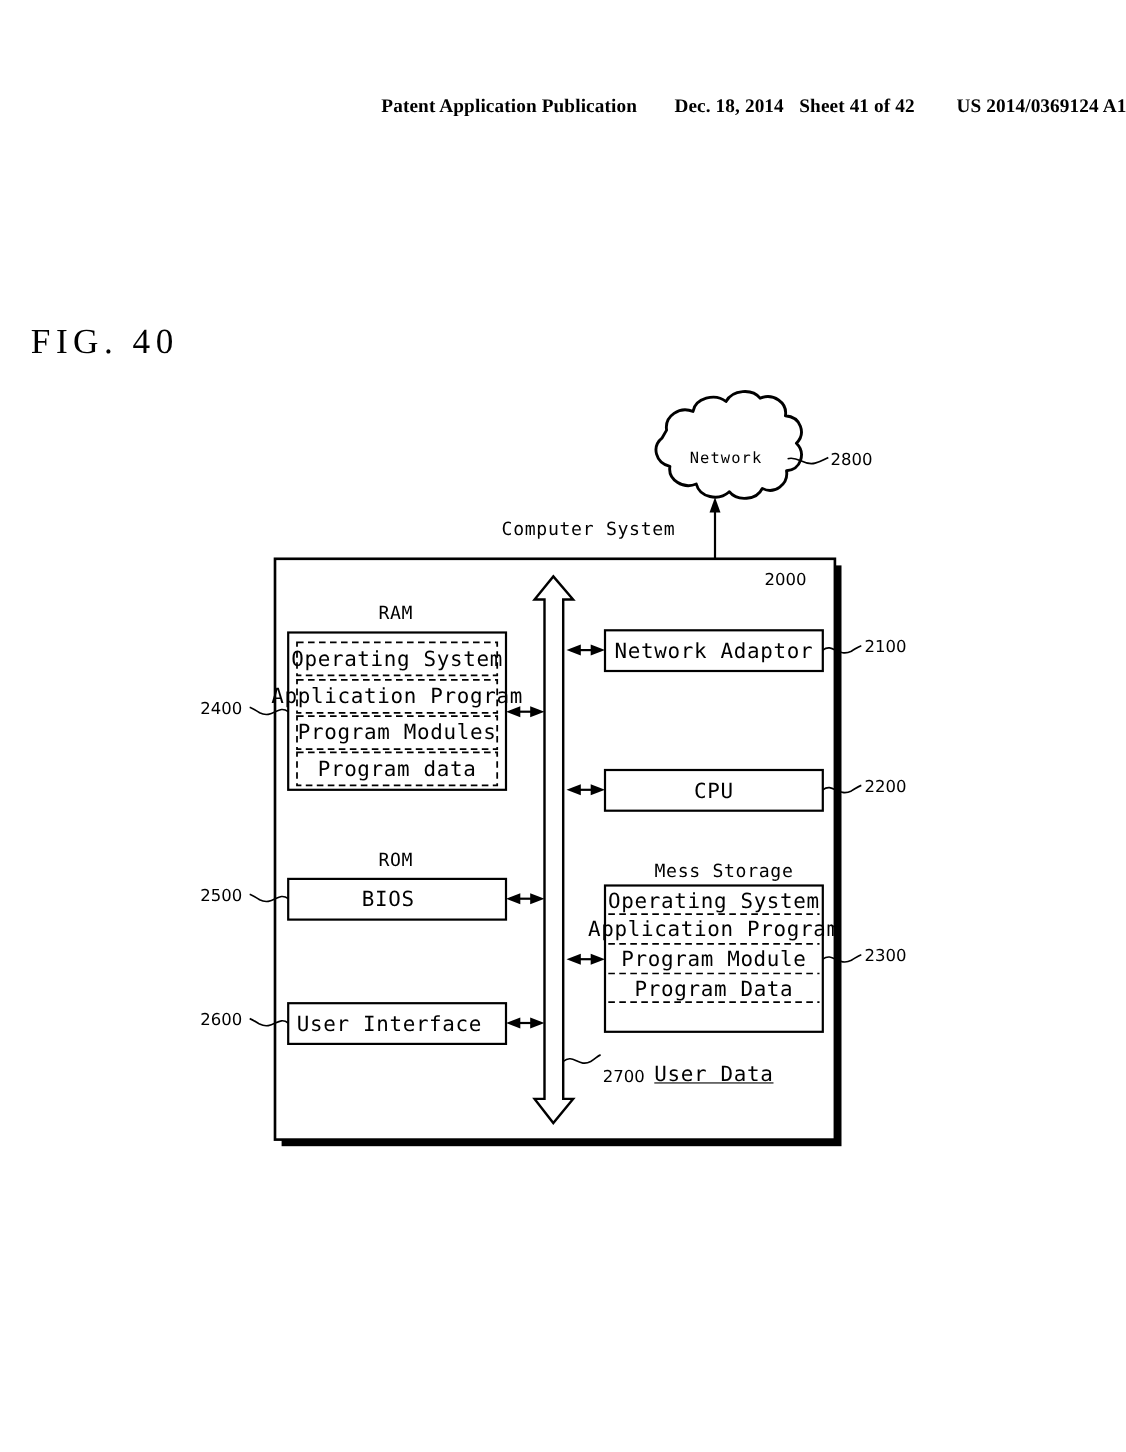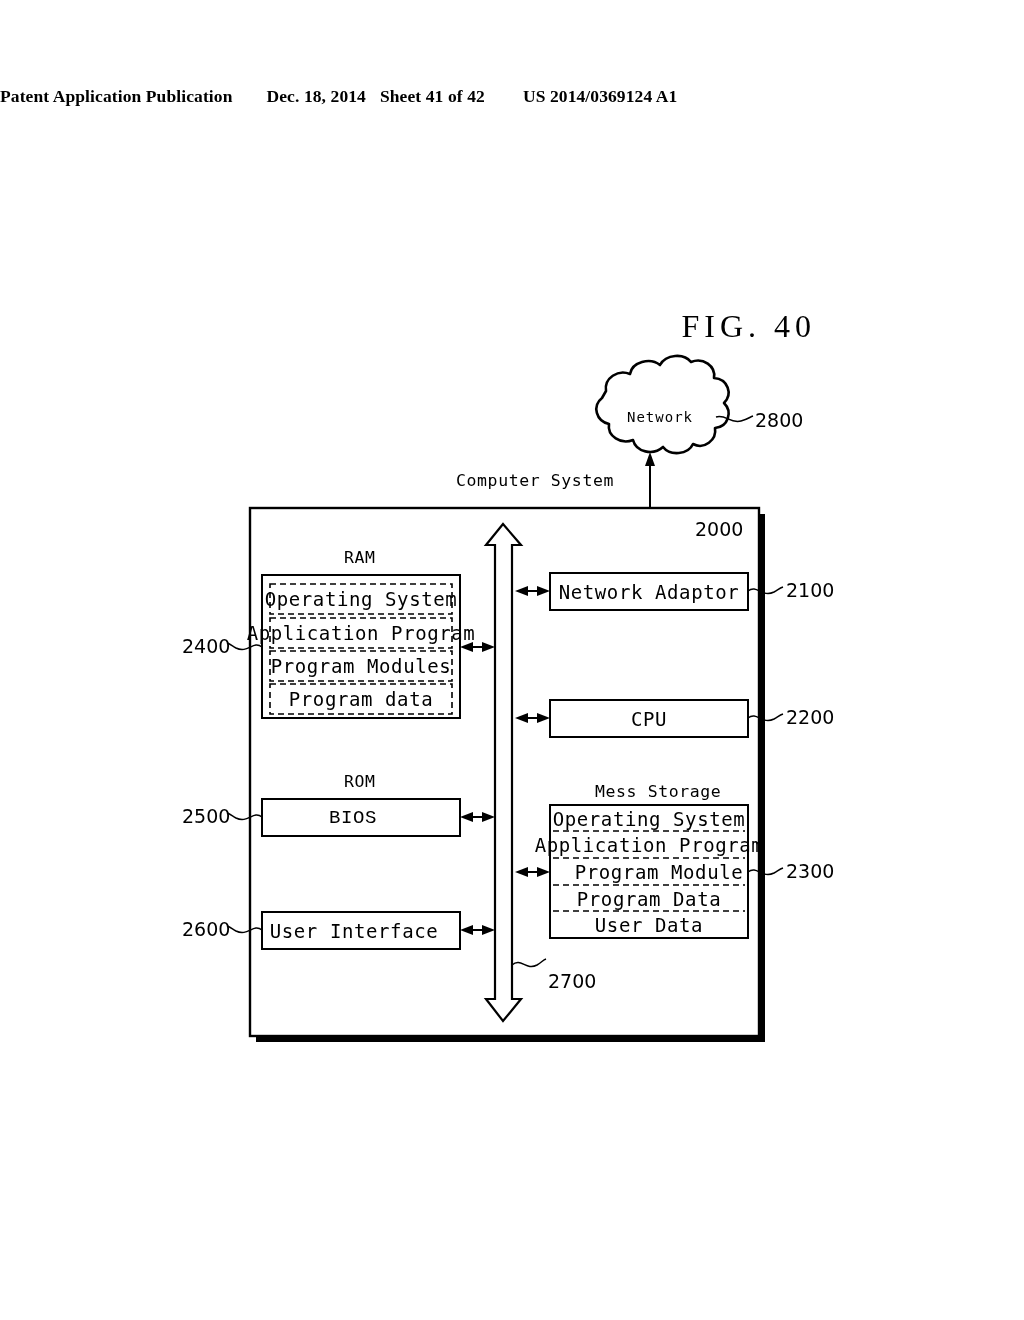--- a/index.html
+++ b/index.html
@@ -14,38 +14,38 @@
     font-family: "DejaVu Sans Mono", monospace;
     color: #000000;
     overflow: hidden;
   }
 
   
   #patent-header {
     position: absolute;
     left: 0; top: 86px;
     width: 1024px;
-    text-align: left;
+    text-align: right;
     font-family: "Liberation Serif", serif;
     font-weight: bold;
     font-size: 17.5px;
     letter-spacing: 0.1px;
     white-space: nowrap;
   }
   #patent-header .seg { display: inline-block; }
   #patent-header .gap-wide { display: inline-block; width: 34px; }
   #patent-header .gap-med  { display: inline-block; width: 14px; }
   #patent-header .gap-big  { display: inline-block; width: 38px; }
 
   
   #figure-title {
     position: absolute;
-    left: 0; top: 308px;
+    left: 0; top: 292px;
     width: 816px;
-    text-align: right;
+    text-align: left;
     font-family: "Liberation Serif", serif;
     font-size: 32px;
     letter-spacing: 5px;
     padding-left: 28px;
     box-sizing: border-box;
   }
 
   
   #diagram-svg {
     position: absolute;
@@ -56,21 +56,21 @@
   }
 
   
   .lbl {
     position: absolute;
     font-family: "DejaVu Sans Mono", monospace;
     white-space: nowrap;
   }
   .ref {
     font-family: "DejaVu Sans", sans-serif;
-    font-size: 19px;
+    font-size: 15px;
     letter-spacing: 0px;
   }
   .ref-underline { }
 
   .boxtext {
     position: absolute;
     display: flex;
     align-items: center;
     justify-content: center;
     font-family: "DejaVu Sans Mono", monospace;
@@ -213,31 +213,31 @@
 <div class="lbl ref" style="left:548px; top:970px;text-align:right;">2700</div>
 
 <div class="captext" style="left:344px; top:548px;">RAM</div>
 <div class="boxtext" style="left:270px; top:584px; width:182px; height:30px;">Operating System</div>
 <div class="boxtext" style="left:270px; top:618px; width:182px; height:30px;">Application Program</div>
 <div class="boxtext" style="left:270px; top:651px; width:182px; height:30px;">Program Modules</div>
 <div class="boxtext" style="left:270px; top:684px; width:182px; height:30px;">Program data</div>
 <div class="lbl ref" style="left:182px; top:635px;">2400</div>
 
 <div class="captext" style="left:344px; top:772px;">ROM</div>
-<div class="boxtext" style="left:262px; top:799px; width:182px; height:37px;font-family:Liberation Mono, monospace;">BIOS</div>
+<div class="boxtext" style="left:262px; top:799px; width:182px; height:37px;">BIOS</div>
 <div class="lbl ref" style="left:182px; top:805px;">2500</div>
 
 <div class="boxtext" style="left:262px; top:912px; width:184px; height:37px;">User Interface</div>
 <div class="lbl ref" style="left:182px; top:918px;">2600</div>
 
 <div class="boxtext" style="left:550px; top:573px; width:198px; height:37px;">Network Adaptor</div>
 <div class="lbl ref" style="left:786px; top:579px;">2100</div>
 
 <div class="boxtext" style="left:550px; top:700px; width:198px; height:37px;">CPU</div>
 <div class="lbl ref" style="left:786px; top:706px;">2200</div>
 
 <div class="captext" style="left:595px; top:782px;">Mess Storage</div>
 <div class="boxtext" style="left:550px; top:806px; width:198px; height:25px;">Operating System</div>
 <div class="boxtext" style="left:550px; top:832px; width:198px; height:26px;">Application Program</div>
-<div class="boxtext" style="left:550px; top:859px; width:198px; height:26px;padding-left:10px;">Program Module</div>
+<div class="boxtext" style="left:550px; top:859px; width:198px; height:26px;">Program Module</div>
 <div class="boxtext" style="left:550px; top:886px; width:198px; height:25px;">Program Data</div>
-<div class="boxtext" style="left:550px; top:912px; width:198px; height:26px;">User Data</div>
+<div class="boxtext" style="left:550px; top:964px; width:198px; height:26px;text-decoration:underline;">User Data</div>
 <div class="lbl ref" style="left:786px; top:860px;">2300</div>
 
 </body></html>

